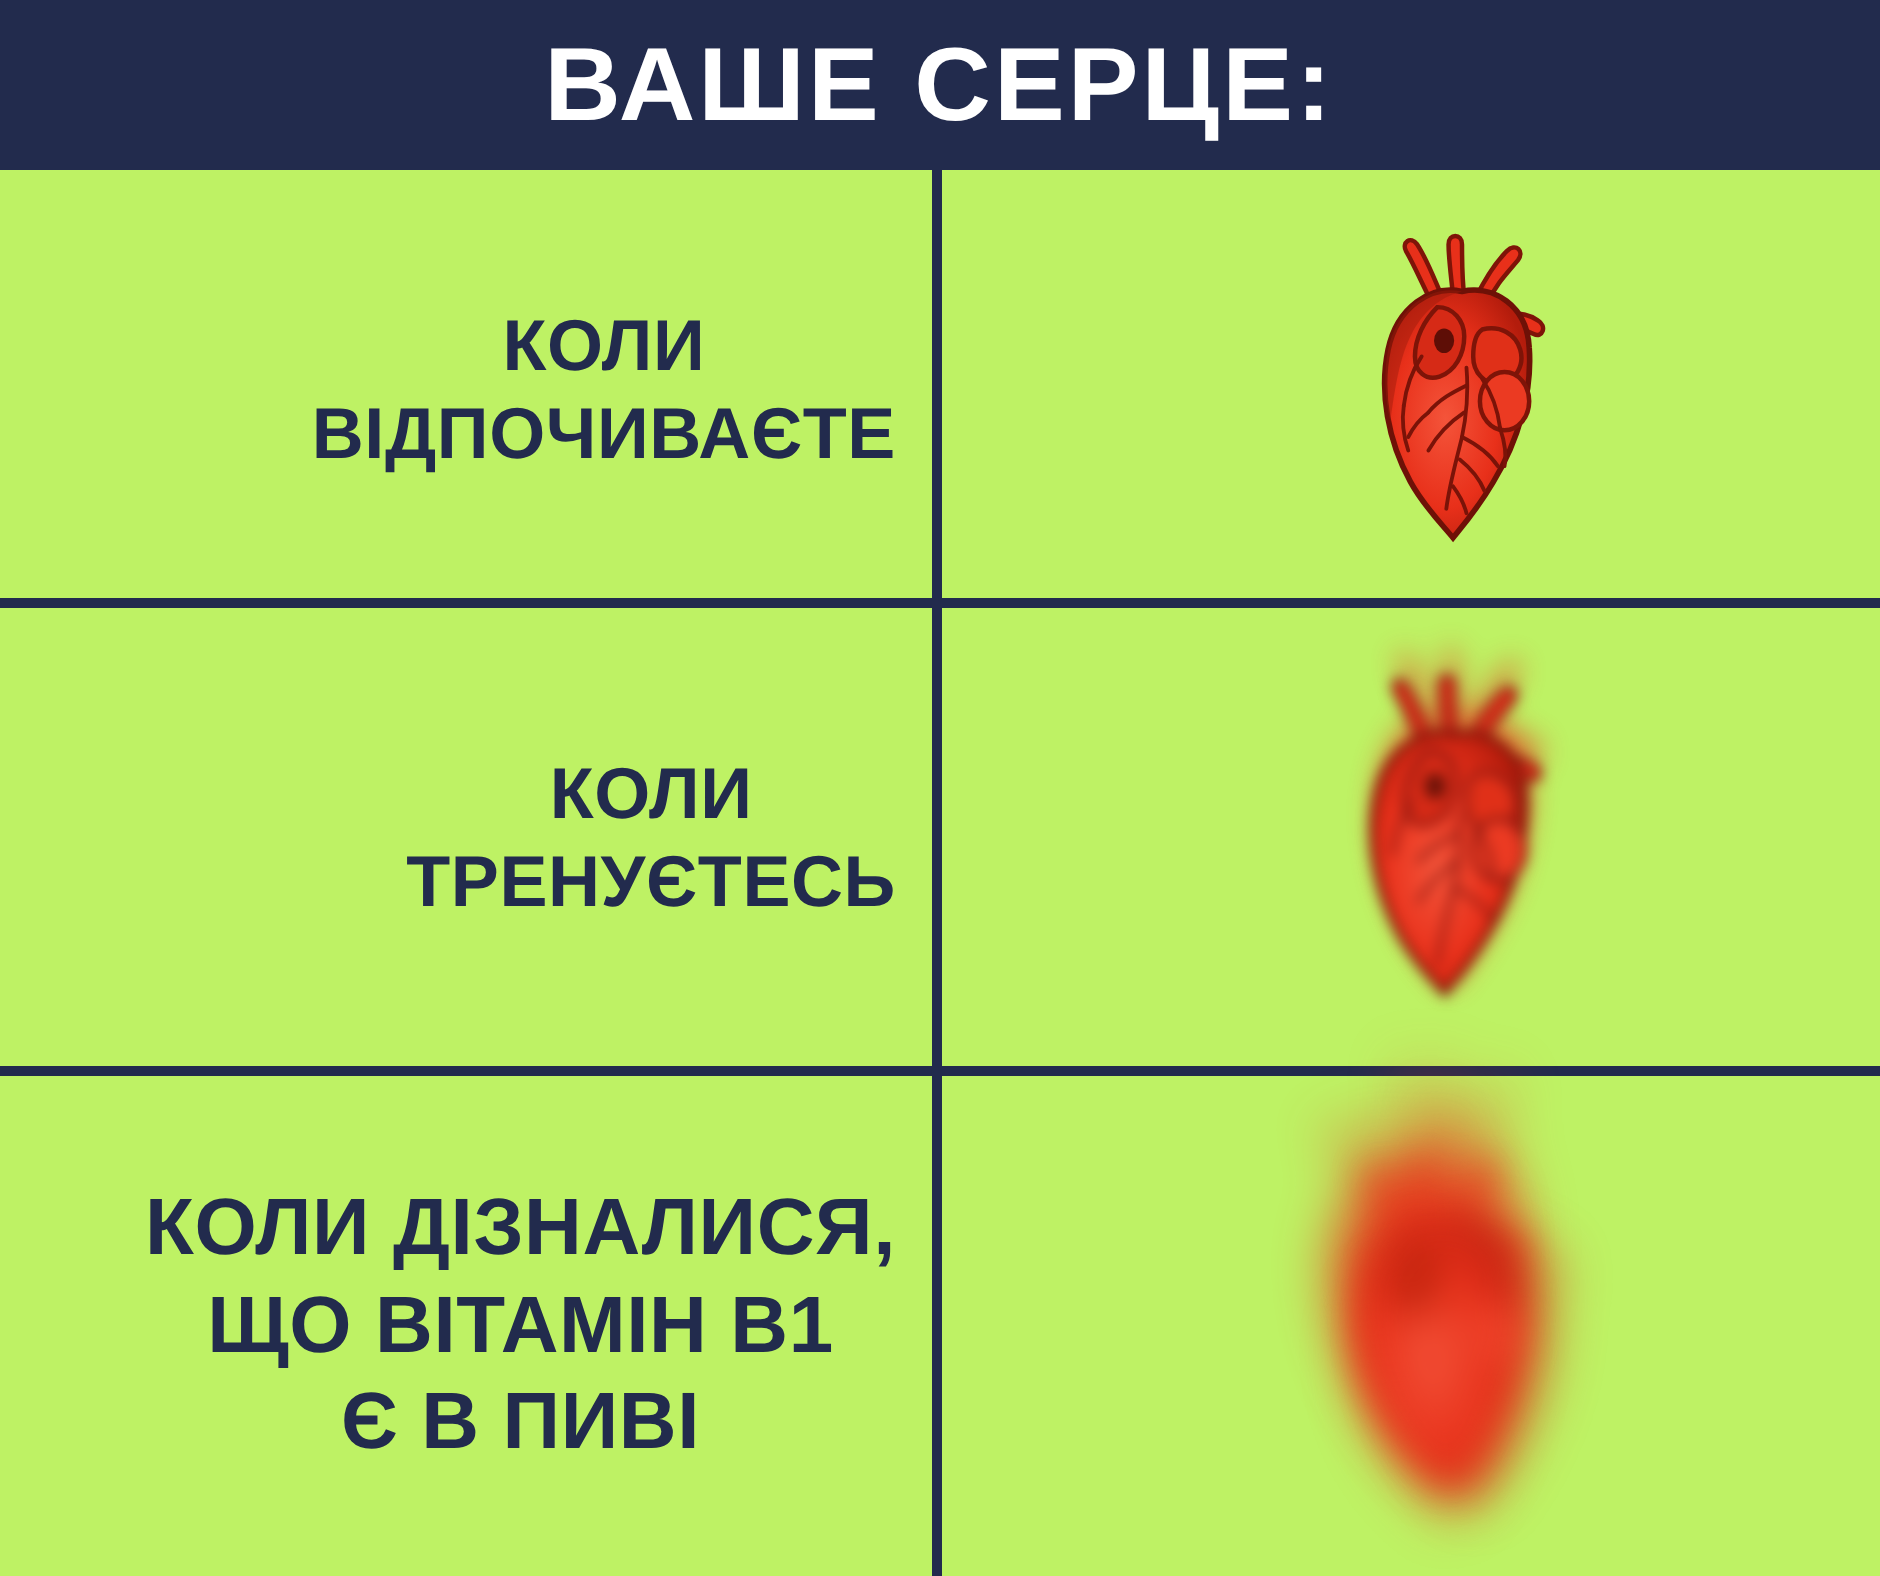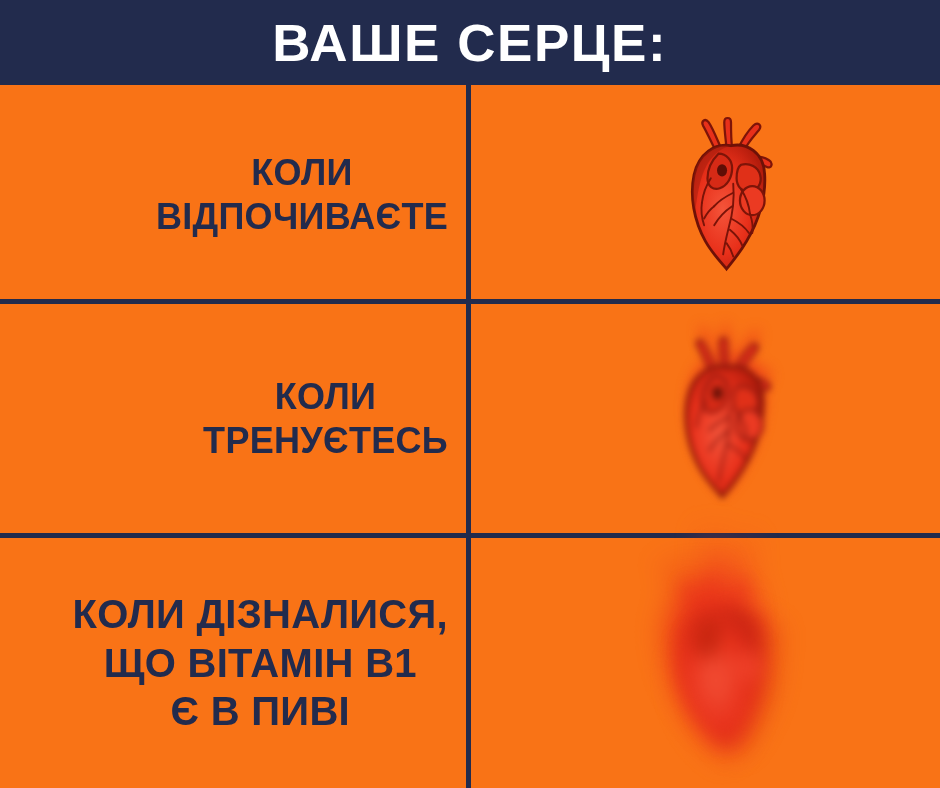--- a/index.html
+++ b/index.html
@@ -4,21 +4,21 @@
 <style>
   html, body {
     margin: 0;
     padding: 0;
     background: #ffffff;
   }
   #meme {
     position: relative;
     width: 940px;
     height: 788px;
-    background: #f97316;
+    background: #bef264;
     font-family: "Liberation Sans", "DejaVu Sans", sans-serif;
     overflow: hidden;
   }
 
   
   .header-bar {
     position: absolute;
     left: 0;
     top: 0;
     width: 940px;

